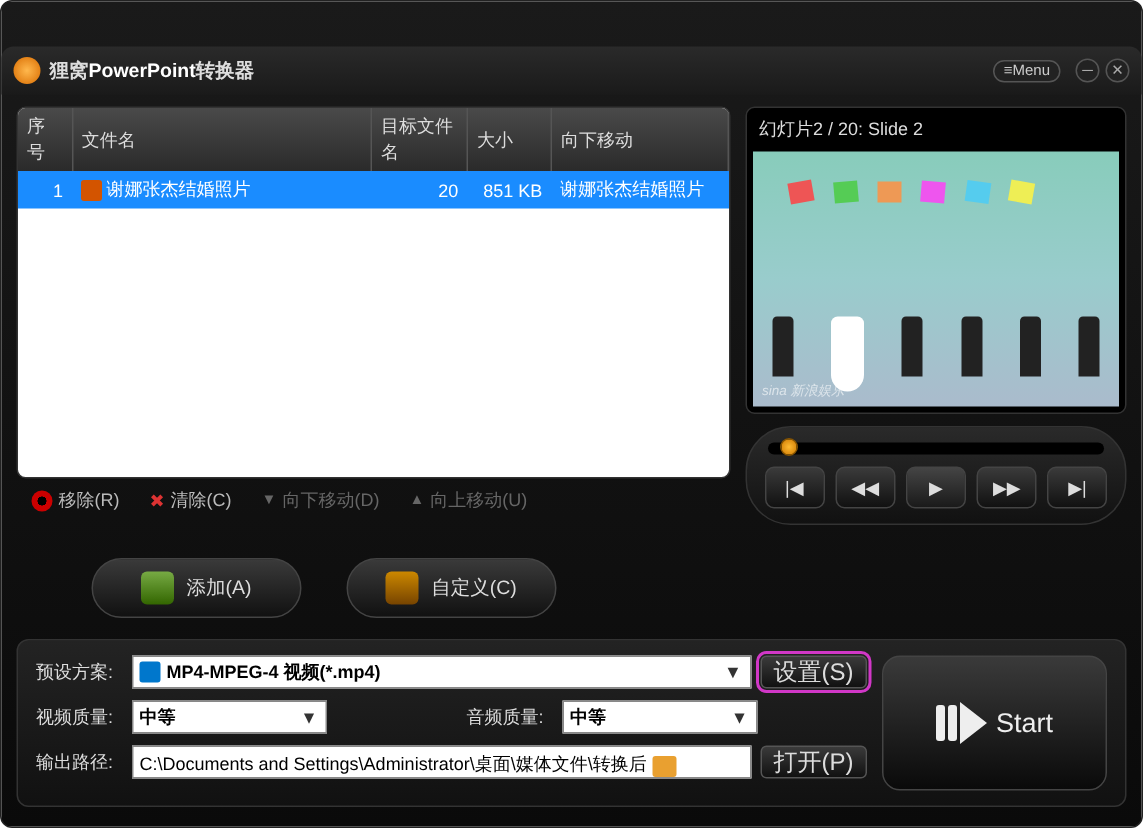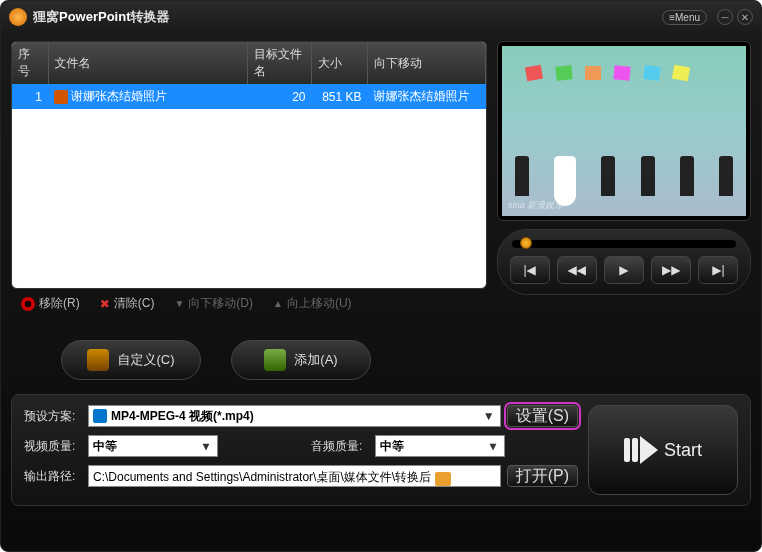--- a/index.html
+++ b/index.html
@@ -1,18 +1,18 @@
 <!DOCTYPE html>
 <html><head>
 <meta charset="utf-8">
 <style>
   * { box-sizing: border-box; margin: 0; padding: 0; font-family: "Microsoft YaHei", Arial, sans-serif; }
   body { width: 762px; height: 552px; background: #fff; overflow: hidden; }
   .window { width: 762px; height: 552px; background: linear-gradient(#1a1a1a, #0a0a0a); border: 1px solid #222; border-radius: 8px; position: relative; }
-  .titlebar { height: 32px; display: flex; align-items: center; padding: 0 8px; background: linear-gradient(#2a2a2a,#1a1a1a); border-radius:8px 8px 0 0; }
+  .titlebar { height: 32px; display: flex; align-items: center; padding: 0 8px; background: linear-gradient(#2a2a2a,#1a1a1a); border-radius:8px 8px 0 0;margin-top:30px; }
   .logo { width:18px; height:18px; background: radial-gradient(circle,#ffb84d,#d86b00); border-radius:50%; margin-right:6px; position:relative; }
   .title { color:#ddd; font-size:13px; font-weight:bold; flex:1; }
   .title .hl{color:#fff;}
   .menu-btn { font-size:10px; color:#ccc; border:1px solid #555; border-radius:8px; padding:1px 6px; margin-right:6px; background:#222;}
   .win-btn { width:16px; height:16px; border:1px solid #555; border-radius:50%; margin-left:4px; display:flex; align-items:center; justify-content:center; color:#aaa; font-size:10px; background:#222;}
   .content { padding: 8px 10px; display:flex; gap:10px; }
   .left { flex:1; }
   .filepanel { background:#fff; border:1px solid #333; border-radius:6px; height:248px; overflow:hidden; }
   table.files { width:100%; border-collapse:collapse; font-size:12px; }
   table.files th { background:linear-gradient(#4a4a4a,#2a2a2a); color:#ddd; text-align:left; padding:4px 6px; font-weight:normal; border-right:1px solid #555; }
@@ -123,20 +123,21 @@
           </div>
         <div class="item dim">
             <span class="arrow-ico">▲</span>
             <span>向上移动(U)</span>
           </div>
       </div>
     </div>
 
     <div class="right">
       <div class="preview">
+        <div class="preview-label">幻灯片2 / 20: Slide 2</div>
         <div class="preview-img">
           <div class="flags">
             <div class="flag"></div>
               <div class="flag"></div>
               <div class="flag"></div>
               <div class="flag"></div>
               <div class="flag"></div>
               <div class="flag"></div>
           </div>
           <div class="figures">
@@ -160,26 +161,26 @@
           <div class="pbtn play">▶</div>
           <div class="pbtn">▶▶</div>
           <div class="pbtn">▶|</div>
         </div>
       </div>
     </div>
   </div>
 
   <div class="midbtns">
     <div class="bigbtn">
+        <span class="bicon ic-add"></span>
+        <span>添加(A)</span>
+      </div>
+    <div class="bigbtn">
         <span class="bicon ic-custom"></span>
         <span>自定义(C)</span>
-      </div>
-    <div class="bigbtn">
-        <span class="bicon ic-add"></span>
-        <span>添加(A)</span>
       </div>
   </div>
 
   <div class="bottom">
     <div class="settings-col">
       <div class="row">
         <label>预设方案:</label>
         <div class="combo">
           <span class="cicon"></span>
           <span>MP4-MPEG-4 视频(*.mp4)</span>

